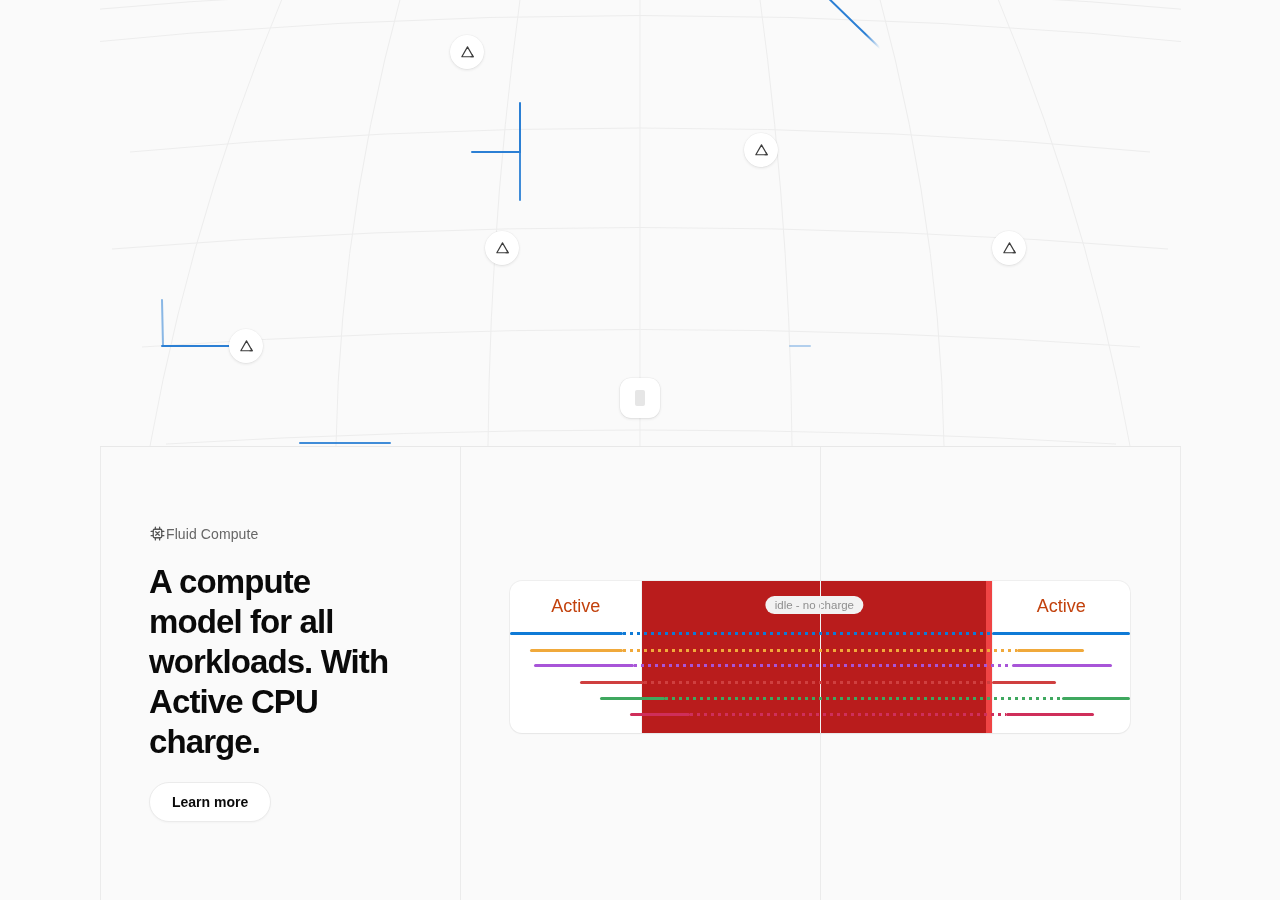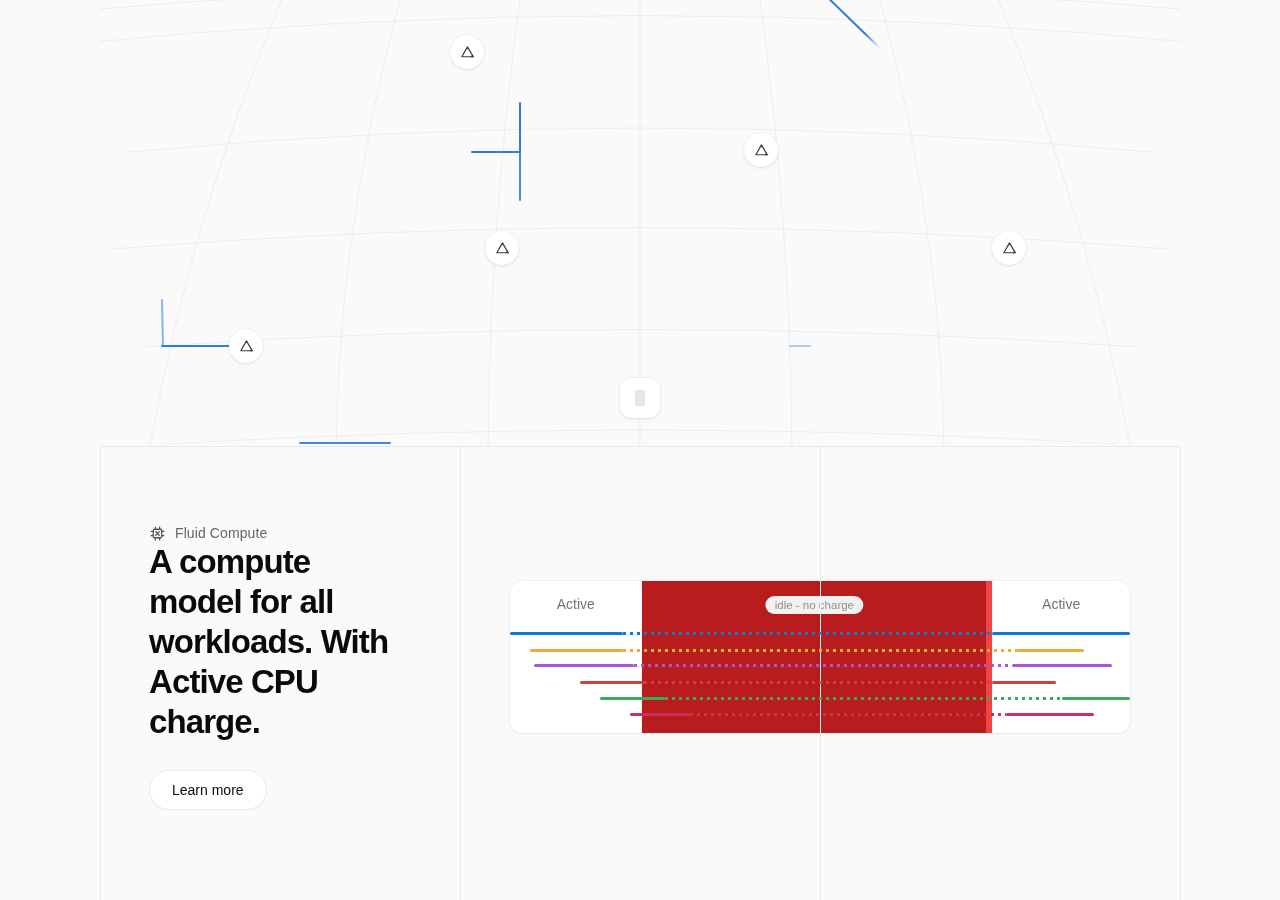--- a/index.html
+++ b/index.html
@@ -108,22 +108,23 @@
 
   
   .copy {
     position: absolute;
     left: 49px;
     top: 78px;
     width: 290px;
   }
   .eyebrow {
     display: flex;
-    align-items: flex-start;
-    gap: 9px;
+    align-items: center;
+    gap: 0;
+    margin-bottom: 20px;
   }
   .eyebrow .label {
     font-size: 14px;
     color: #666;
     letter-spacing: 0.1px;
   }
   .eyebrow svg { display: block; }
 
   .headline {
     font-size: 33px;
@@ -131,28 +132,28 @@
     font-weight: 700;
     letter-spacing: -0.9px;
     color: #0a0a0a;
     max-width: 262px;
   }
 
   .cta {
     display: inline-flex;
     align-items: center;
     justify-content: center;
-    margin-top: 28px;
+    margin-top: 20px;
     height: 40px;
     padding: 0 22px;
     border-radius: 999px;
     background: #ffffff;
     border: 1px solid #ebebeb;
     font-size: 14px;
-    font-weight: 400;
+    font-weight: 700;
     color: #0a0a0a;
     cursor: pointer;
     box-shadow: 0 1px 2px rgba(0,0,0,0.03);
     font-family: "Liberation Sans", sans-serif;
   }
 
   
   .card {
     position: absolute;
     left: 410px;
@@ -173,22 +174,22 @@
   .card-zone.idle {
     background: #b91c1c;
     border-left: 1px solid #f0f0f0;
     border-right: 6px solid #ef4444;
   }
   .card-zone .zone-label {
     position: absolute;
     top: 15px;
     left: 50%;
     transform: translateX(-50%);
-    font-size: 14px;
-    color: #737373;
+    font-size: 18px;
+    color: #c2410c;
     white-space: nowrap;
   }
   .card-zone.idle .zone-label {
     color: #8f8f8f;
     background: #f2f2f2;
     border-radius: 999px;
     padding: 3px 9px;
     font-size: 11.5px;
   }
 

